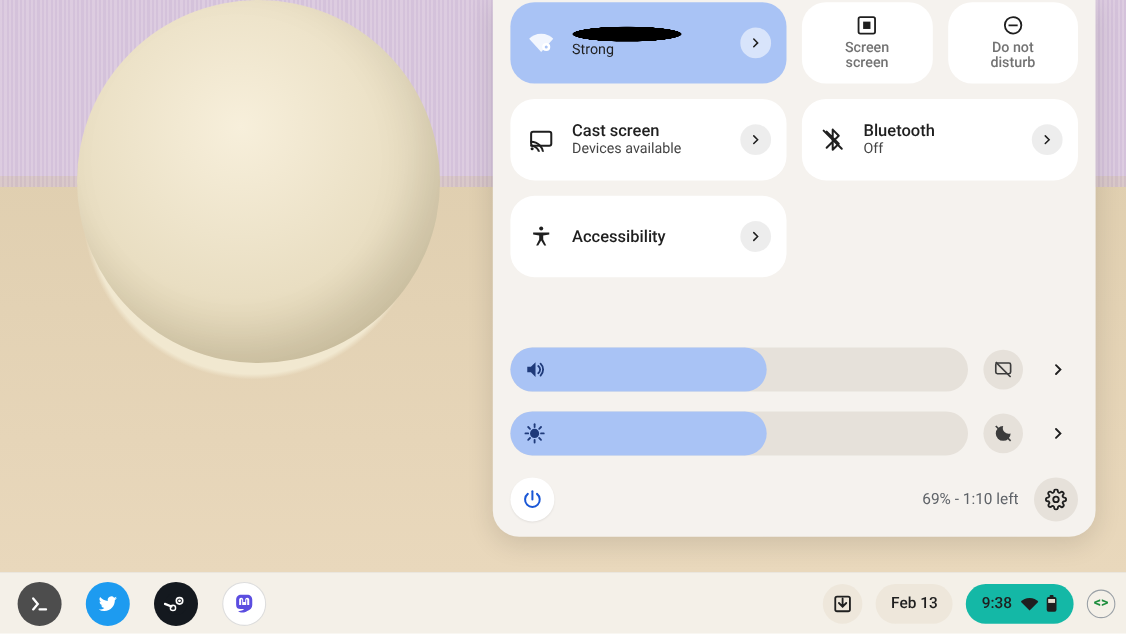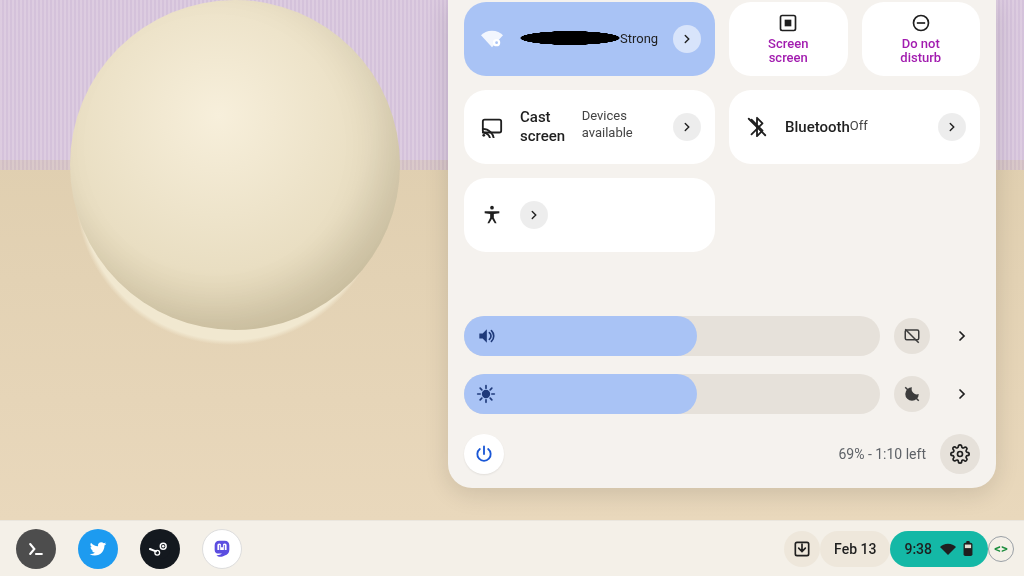--- a/index.html
+++ b/index.html
@@ -33,21 +33,21 @@
     display: flex; align-items: center; justify-content: space-between;
     padding: 0 10px;
     border-top: 1px solid rgba(0,0,0,.04);
   }
   .shelf-left { display: flex; gap: 22px; align-items: center; padding-left: 6px; }
   .app-icon {
     width: 40px; height: 40px; border-radius: 50%;
     display: flex; align-items: center; justify-content: center;
     color: #fff;
   }
-  .shelf-right { display: flex; align-items: center; }
+  .shelf-right { display: flex; align-items: center; gap: 12px; }
   .pill {
     height: 36px; padding: 0 14px; border-radius: 18px;
     display: flex; align-items: center; gap: 8px;
     font-size: 14px; font-weight: 500; color: #1f1f1f;
     background: #eee7db;
   }
   .pill.shaded { background: #14b8a6; }
   .tray-icon { width: 36px; height: 36px; border-radius: 50%; display:flex; align-items:center; justify-content:center; background:#eee7db; }
   .codelike {
     width: 26px; height: 26px; border-radius: 50%; border:1px solid #9aa0a6;
@@ -65,37 +65,37 @@
     display: flex; flex-direction: column;
   }
   .tiles { display: grid; grid-template-columns: 1fr 1fr; gap: 14px 14px; padding-top: 2px;}
   .tile {
     background: #fff; border-radius: 22px; height: 74px;
     display: flex; align-items: center; padding: 0 14px; gap: 14px;
     color: #1f1f1f;
   }
   .tile.active { background: #a9c3f5; }
   .tile .ticon { width: 28px; display:flex; justify-content:center; color:#1f1f1f; }
-  .tile .tlabel { flex: 1; display:flex; flex-direction:row; line-height:1.25; }
+  .tile .tlabel { flex: 1; display:flex; flex-direction:column; line-height:1.25; }
   .tile .tlabel .t1 { font-size: 15px; font-weight: 500; }
   .tile .tlabel .t2 { font-size: 13px; color: #444; }
   .tile.active .tlabel .t2 { color:#1f1f1f; }
   .tile .chev {
     width: 28px; height: 28px; border-radius: 50%;
     display:flex; align-items:center; justify-content:center;
     background: rgba(0,0,0,.07);
   }
   .tile.active .chev { background: rgba(255,255,255,.55); }
   .square-tiles {
     display: flex; gap: 14px;
   }
   .sqtile {
     flex: 1; background: #fff; border-radius: 22px; height: 74px;
     display:flex; flex-direction:column; align-items:center; justify-content:center; gap:4px;
-    font-size: 13px; font-weight:500; color:#a21caf; line-height:1.1; text-align:center;
+    font-size: 13px; font-weight:500; color:#737373; line-height:1.1; text-align:center;
   }
   .scribble {
     width: 100px; height: 14px;
     background: radial-gradient(ellipse 50px 7px at 50% 50%, #000 0 98%, transparent 100%);
     border-radius: 7px;
   }
 
   .sliders { margin-top: auto; display:flex; flex-direction:column; gap:18px; padding-top: 20px;}
   .slider-row { display:flex; align-items:center; gap:14px; }
   .slider {
@@ -220,20 +220,23 @@
       </span>
     </div>
 
     <div class="tile">
       <span class="ticon">
         <svg width="22" height="22" viewBox="0 0 24 24" fill="#1f1f1f">
             <circle cx="12" cy="4" r="2"></circle>
             <path d="M4 8h16v2l-6 1v4l3 6h-2l-3-5-3 5H7l3-6v-4L4 10z"></path>
           </svg>
       </span>
+      <div class="tlabel">
+        <span class="t1">Accessibility</span>
+      </div>
       <span class="chev">
         <svg width="14" height="14" viewBox="0 0 24 24">
             <path d="M9 6l6 6-6 6" stroke="#1f1f1f" stroke-width="2.4" fill="none" stroke-linecap="round"></path>
           </svg>
       </span>
     </div>
     <div></div>
   </div>
 
   <div class="sliders">

